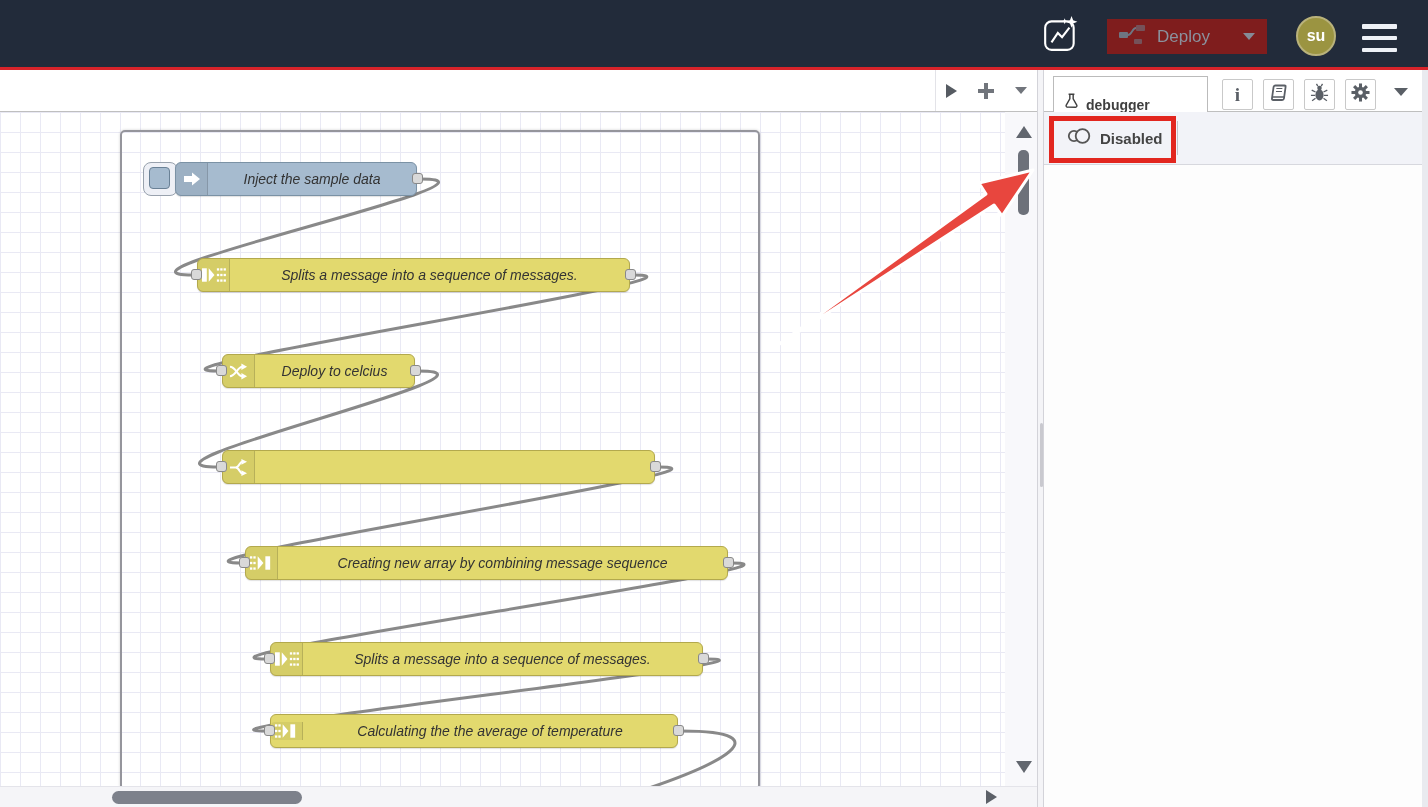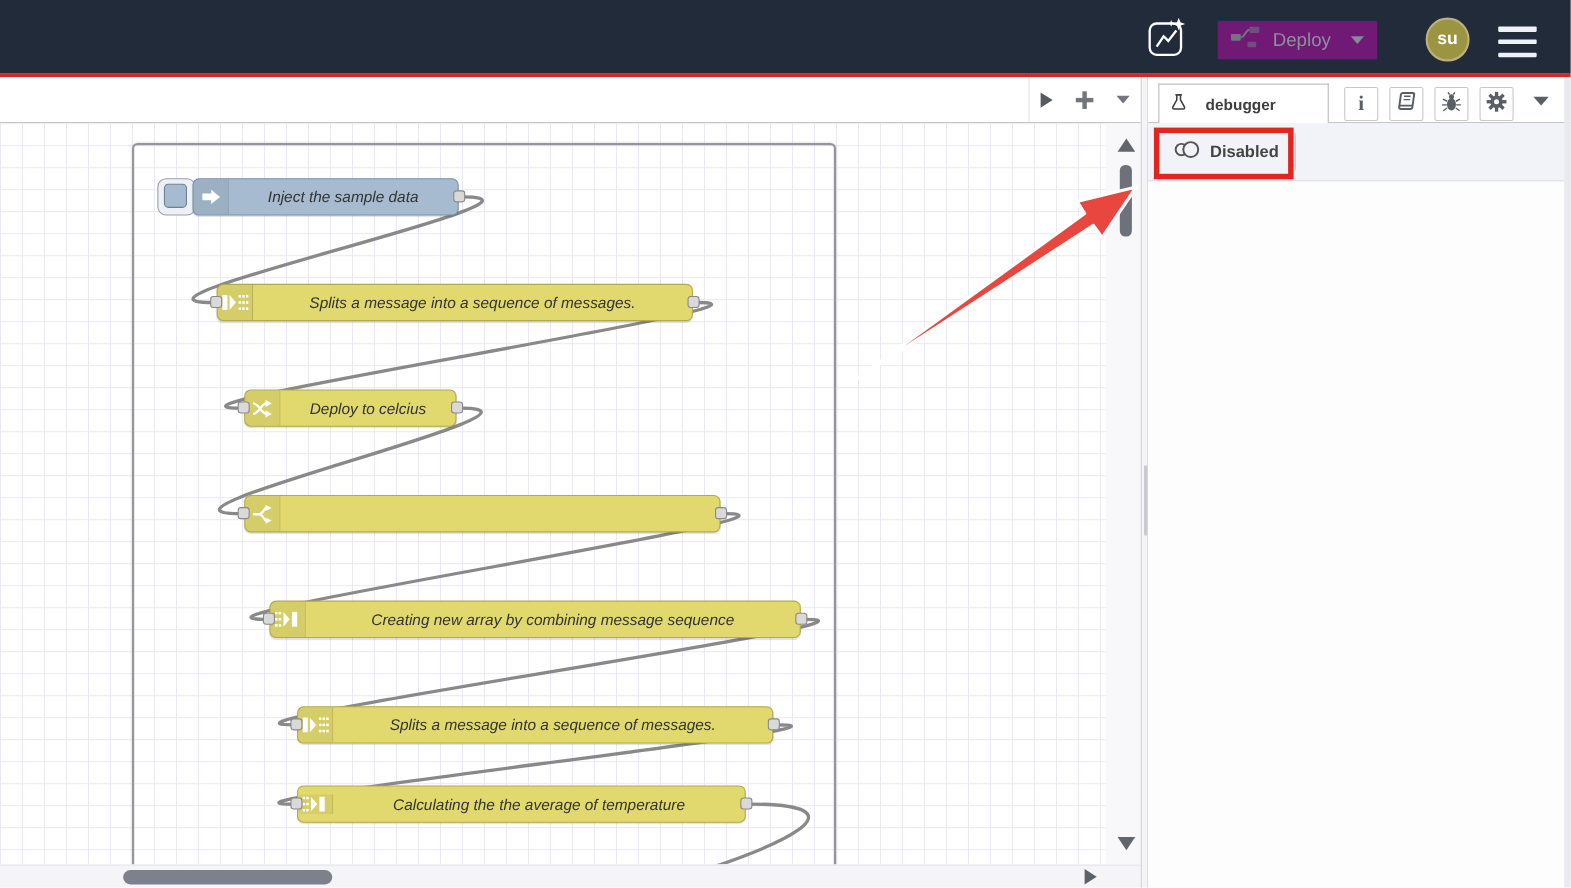--- a/index.html
+++ b/index.html
@@ -3,21 +3,21 @@
 <meta charset="utf-8">
 <style>
   * { margin:0; padding:0; box-sizing:border-box; }
   body { font-family:"Liberation Sans", sans-serif; background:#fff; }
   #app { position:relative; width:1428px; height:807px; overflow:hidden; background:#fff; }
 
   
   #header { position:absolute; left:0; top:0; width:1428px; height:67px; background:#222b3a; }
   #red-line { position:absolute; left:0; top:67px; width:1428px; height:3px; background:#d8232a; }
   #ai-icon { position:absolute; left:1042px; top:15px; width:38px; height:38px; }
-  #deploy-btn { position:absolute; left:1107px; top:19px; width:145px; height:35px; background:#701a75; display:flex; align-items:center; padding:0 12px; cursor:default; }
+  #deploy-btn { position:absolute; left:1107px; top:19px; width:160px; height:35px; background:#7f1d1d; display:flex; align-items:center; padding:0 12px; cursor:default; }
   #deploy-label { color:#8b919d; font-size:17px; margin-left:12px; }
   #deploy-chevron { margin-left:auto; width:0; height:0; border-left:6px solid transparent; border-right:6px solid transparent; border-top:7px solid #858b97; }
   #avatar { position:absolute; left:1296px; top:16px; width:40px; height:40px; border-radius:50%; background:#9b9441; border:2px solid #b9b27b; color:#fff; font-weight:bold; font-size:16px; display:flex; align-items:center; justify-content:center; }
   #menu-btn { position:absolute; left:1362px; top:24px; width:35px; height:28px; display:flex; flex-direction:column; justify-content:space-between; cursor:pointer; }
   #menu-btn span { display:block; height:4.5px; background:#eef1f6; border-radius:1px; }
 
   
   #tabbar { position:absolute; left:0; top:70px; width:1037px; height:42px; background:#fff; border-bottom:1px solid #bfbfbf; }
   #tab-controls { position:absolute; right:0; top:0; height:41px; width:102px; border-left:1px solid #e3e3e8; display:flex; align-items:center; justify-content:space-around; }
   .tri-right { width:0; height:0; border-top:7px solid transparent; border-bottom:7px solid transparent; border-left:11px solid #565b62; }
@@ -49,21 +49,21 @@
   #hscroll-thumb { position:absolute; left:112px; top:4px; width:190px; height:13px; border-radius:6.5px; background:#7d818b; }
   #hscroll-right { position:absolute; left:986px; top:3px; width:0; height:0; border-top:7px solid transparent; border-bottom:7px solid transparent; border-left:11px solid #5c6068; }
 
   
   #separator { position:absolute; left:1037px; top:70px; width:7px; height:737px; background:#f4f4f7; border-left:1px solid #d3d3d9; border-right:1px solid #d3d3d9; cursor:col-resize; }
   #separator-handle { position:absolute; left:1.5px; top:353px; width:3px; height:64px; background:#c9c9cf; border-radius:2px; }
 
   
   #sidebar { position:absolute; left:1044px; top:70px; width:384px; height:737px; background:#fdfdfd; }
   #sidebar-header { position:absolute; left:0; top:0; width:384px; height:42px; background:#fff; border-bottom:1px solid #bfbfbf; }
-  #sidebar-tab { position:absolute; left:9px; top:6px; width:155px; height:37px; background:#fff; border:1px solid #bbb; border-bottom:none; display:flex; align-items:center; gap:17px; padding:0 10px; cursor:pointer; }
+  #sidebar-tab { position:absolute; left:9px; top:6px; width:155px; height:37px; background:#fff; border:1px solid #bbb; border-bottom:none; display:flex; align-items:flex-end; gap:7px; padding:0 10px; cursor:pointer; }
   #sidebar-tab-label { font-weight:bold; font-size:14px; color:#3f3f3f; }
   #sidebar-buttons { position:absolute; left:178px; top:9px; display:flex; gap:10px; }
   .sb-btn { width:31px; height:31px; background:#fff; border:1px solid #c9c9c9; border-radius:2px; display:flex; align-items:center; justify-content:center; cursor:pointer; color:#5a5f66; }
   .info-glyph { font-family:"Liberation Serif", serif; font-weight:bold; font-size:19px; color:#5a5f66; }
   #sidebar-collapse { position:absolute; left:350px; top:18px; width:0; height:0; border-left:7px solid transparent; border-right:7px solid transparent; border-top:8px solid #5a5f66; cursor:pointer; }
   #sidebar-toolbar { position:absolute; left:0; top:42px; width:378px; height:53px; background:#f2f3f8; border-bottom:1px solid #d7d8de; }
   #debug-toggle { position:absolute; left:14px; top:9px; height:34px; display:flex; align-items:center; gap:8px; padding:0 14px 0 8px; border-right:1px solid #c3c3ca; cursor:pointer;font-weight:bold; }
   #debug-toggle-label { font-size:15px; color:#444; }
   #sidebar-content { position:absolute; left:0; top:95px; width:378px; height:642px; background:#fdfdfd; }
   #sidebar-scroll-strip { position:absolute; left:378px; top:0; width:6px; height:737px; background:#e9eaef; }

